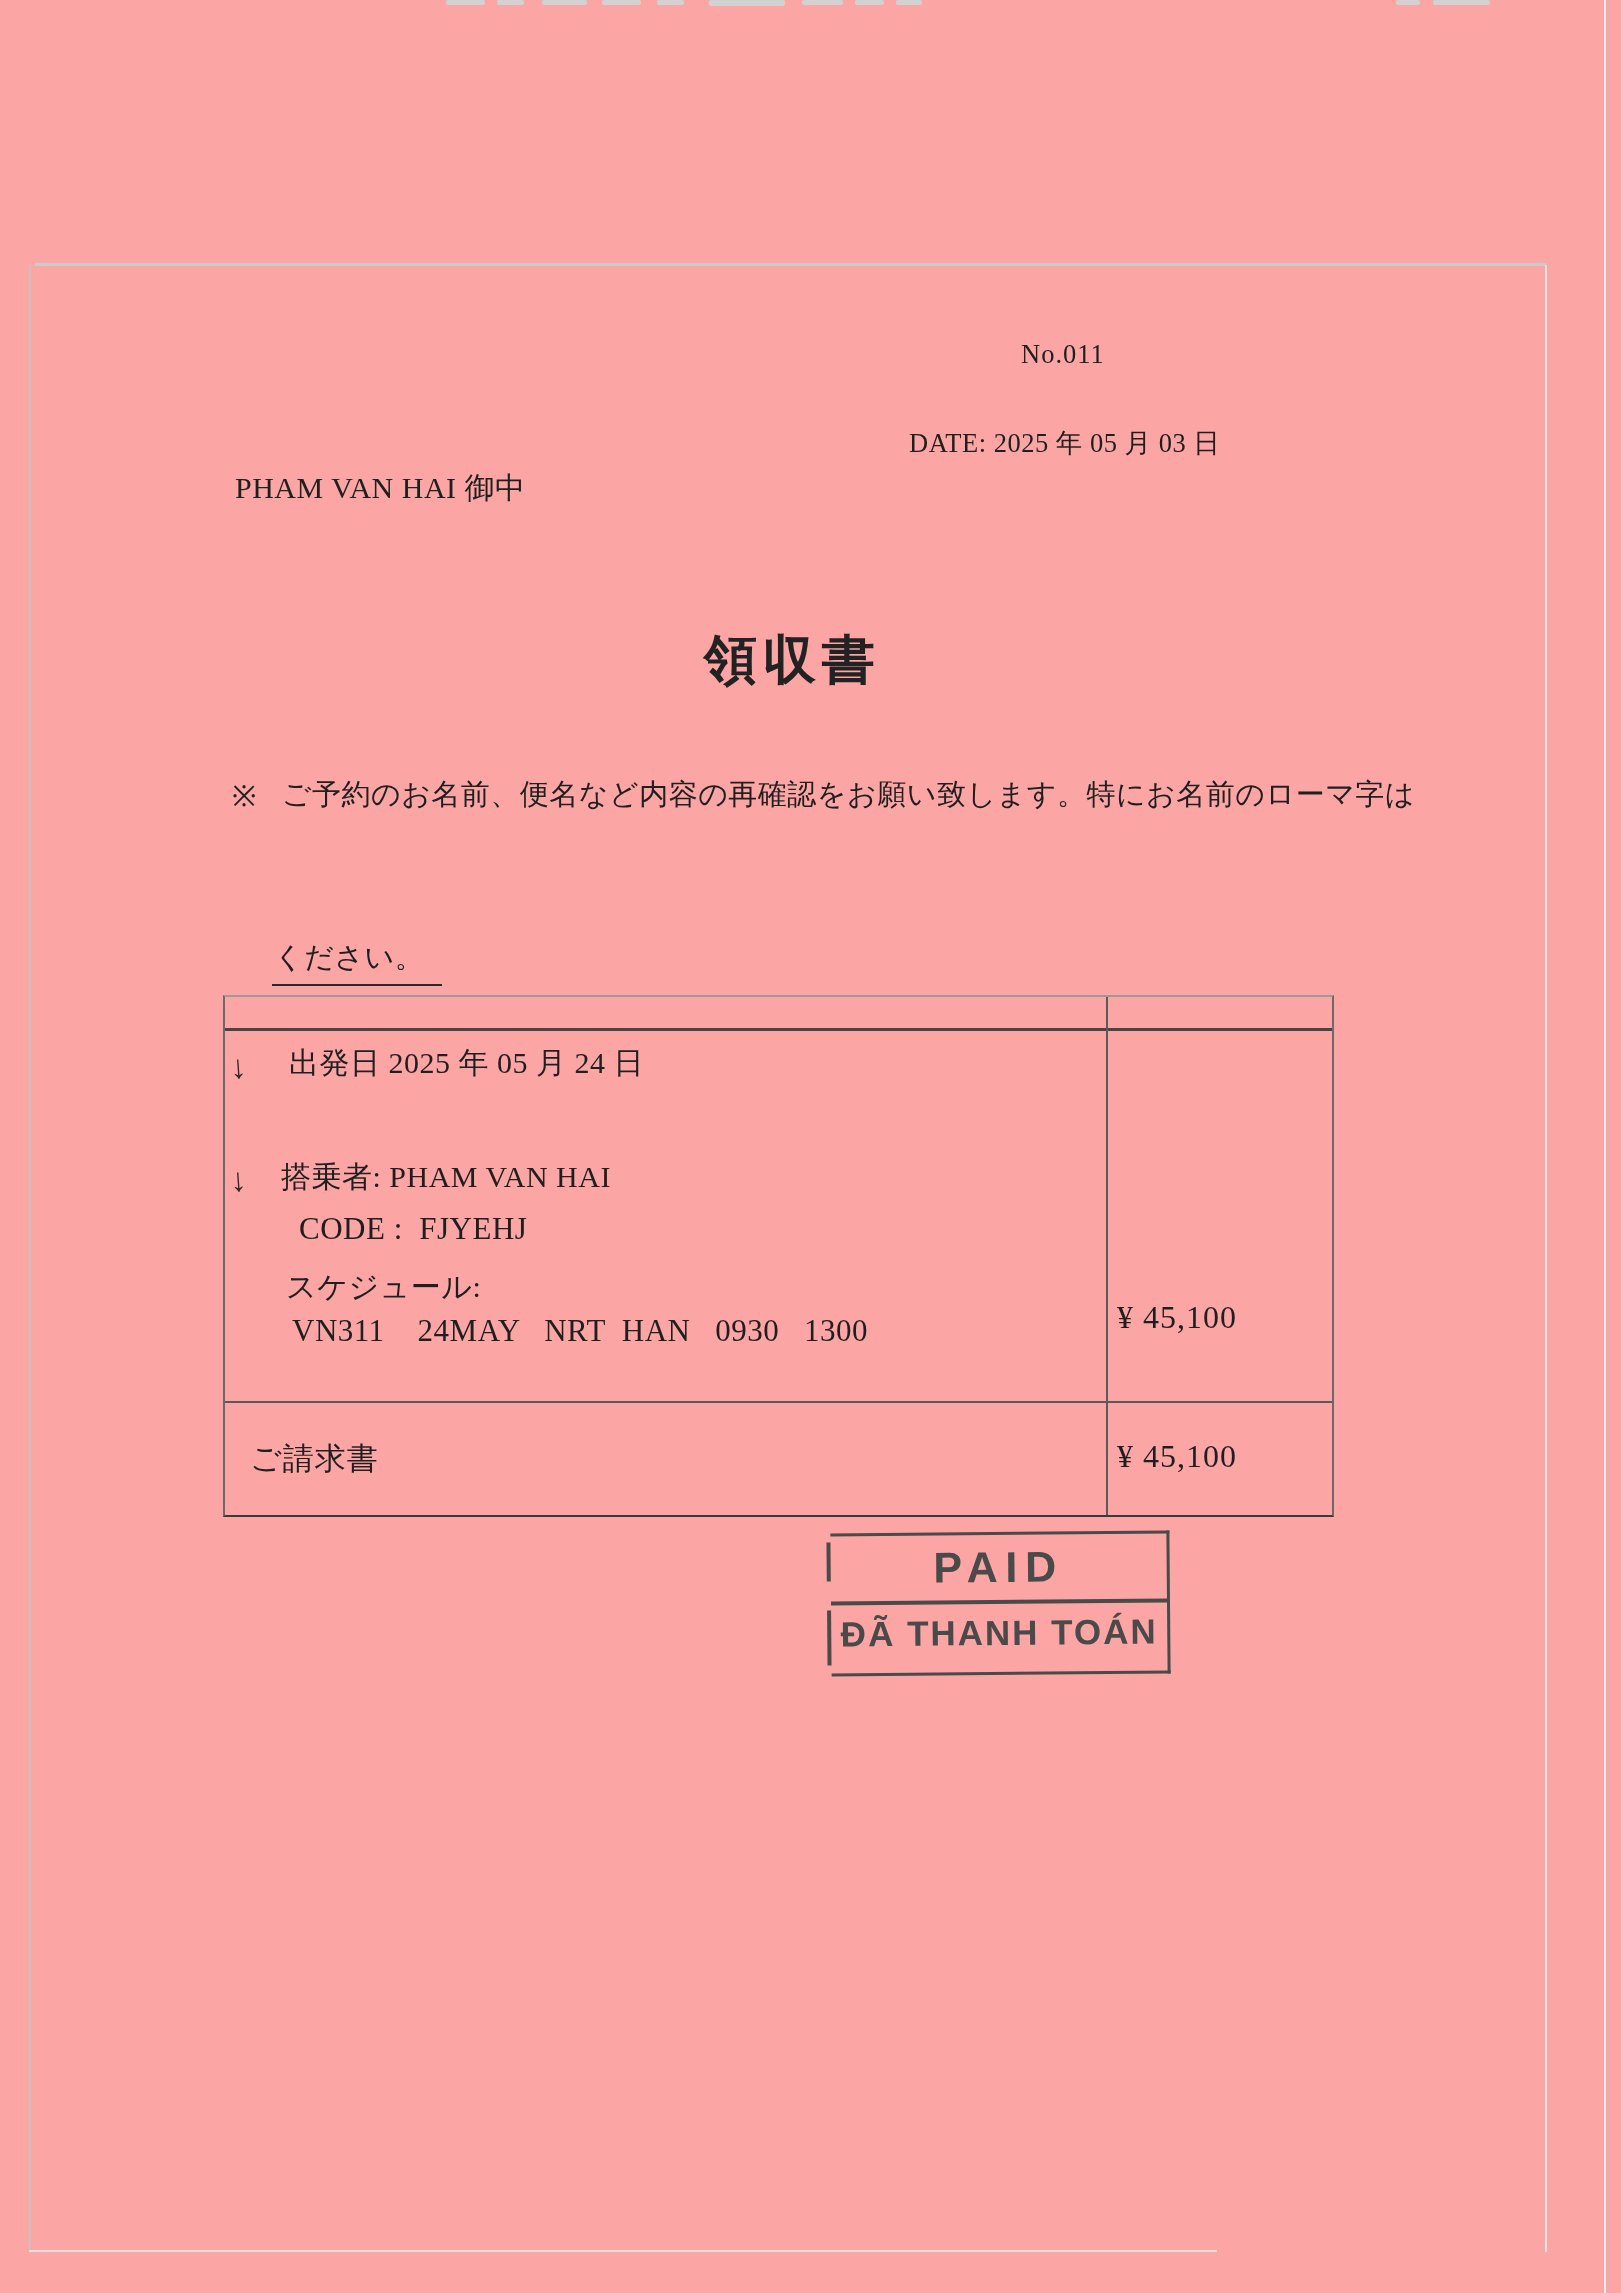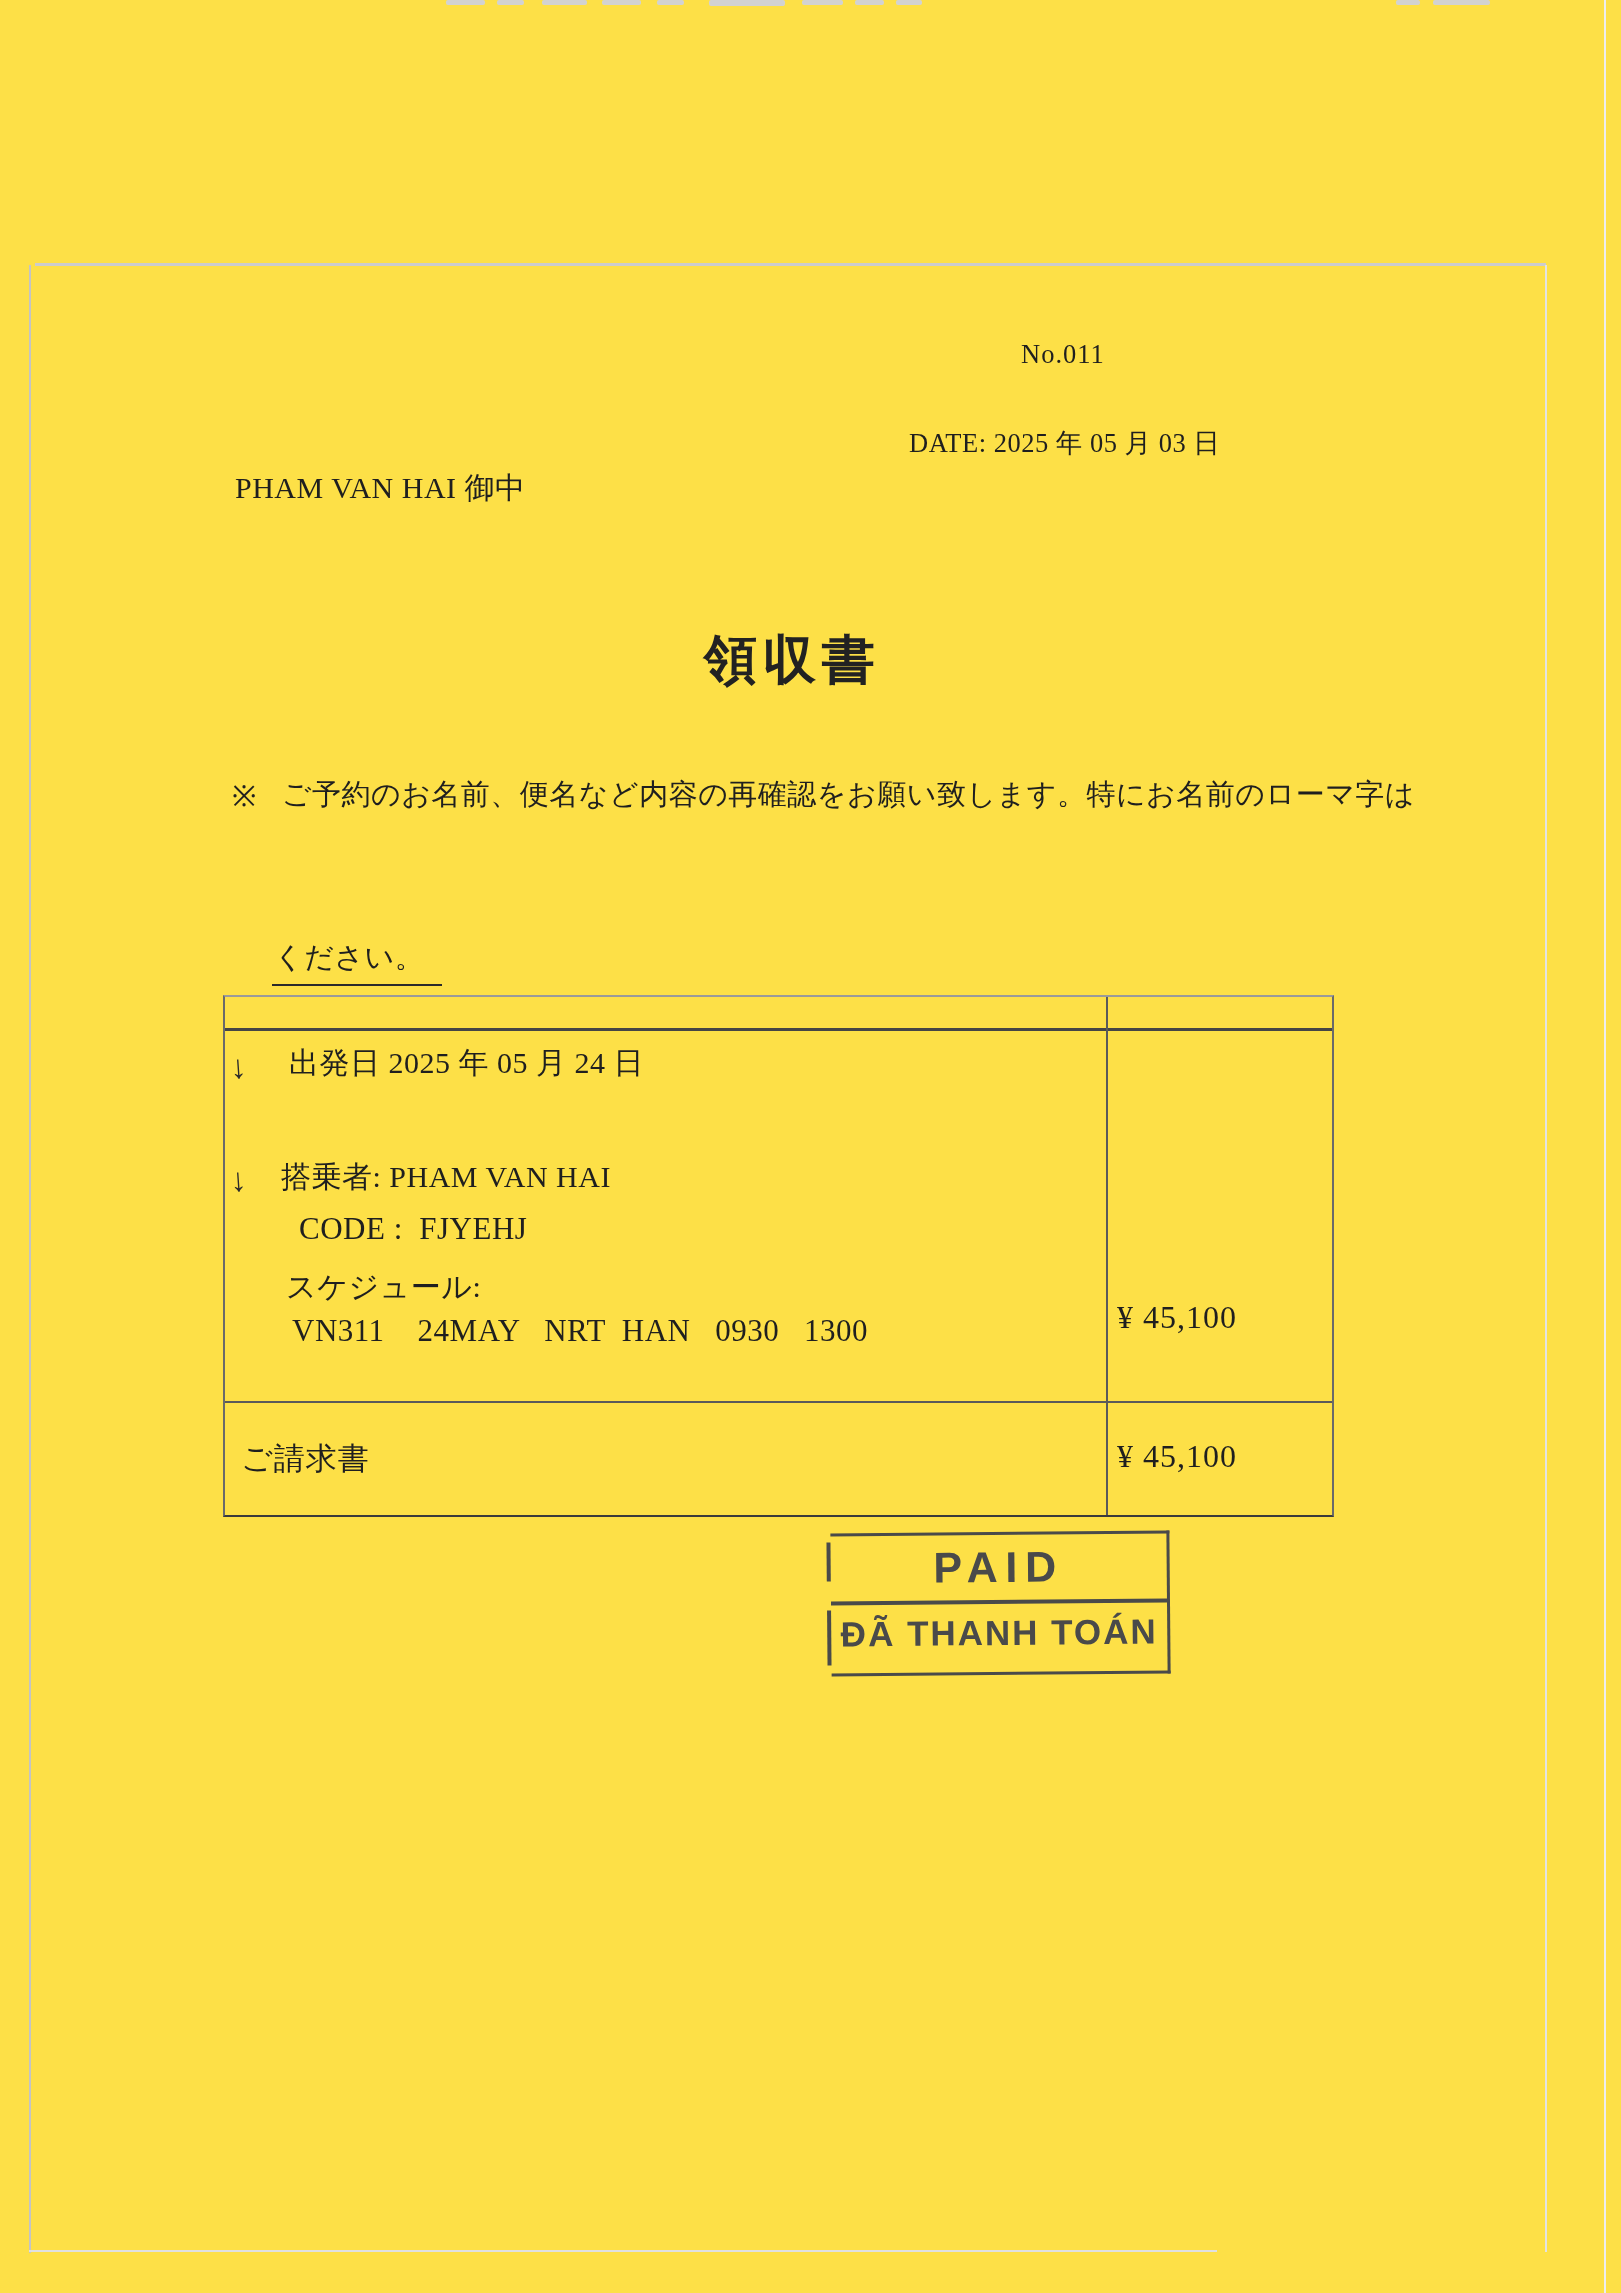--- a/index.html
+++ b/index.html
@@ -1,19 +1,19 @@
 <!DOCTYPE html>
 <html><head>
 <meta charset="utf-8">
 <style>
   * { margin:0; padding:0; box-sizing:border-box; }
   body { background:#ffffff; }
   .page {
     position:relative; width:1621px; height:2294px;
-    background:#fde047; overflow:hidden;
+    background:#fca5a5; overflow:hidden;
     font-family:"Liberation Serif","DejaVu Serif",serif;
     color:#1f1f1f;
   }
   .abs { position:absolute; }
 
   
   .edge { position:absolute; background:#cccccc; }
   .artifact { position:absolute; background:#d2d2d2; border-radius:2px; }
 
   
@@ -43,21 +43,21 @@
   .row-separator { position:absolute; left:0; top:404px; width:100%; height:2px; background:#5a5a5a; }
   .total-row { position:absolute; left:0; top:406px; width:881px; height:112px;
     display:flex; align-items:center; }
   .cell-line { position:absolute; font-size:30px; letter-spacing:0.5px; white-space:pre; }
   .latin-line { font-size:31px; }
   .bullet-icon { position:absolute; font-size:33px; font-weight:bold; color:#2b2b2b;
     transform:rotate(-4deg); }
   .amount { font-size:32px; letter-spacing:1px; white-space:pre; }
   .flight-amount { position:absolute; left:892px; top:302px; }
   .total-amount  { position:absolute; left:892px; top:441px; }
-  .total-label { font-size:31px; padding-left:16px; letter-spacing:1px; }
+  .total-label { font-size:31px; padding-left:25px; letter-spacing:1px; }
 
   
   .paid-stamp {
     position:absolute; left:831px; top:1532px; width:339px; height:143px;
     border-top:3.9px solid #4a4a4a; border-right:3.9px solid #4a4a4a;
     border-bottom:3.9px solid #4a4a4a;
     transform:rotate(-0.5deg); color:#4a4a4a;
     font-family:"Liberation Sans","DejaVu Sans",sans-serif;
   }
   .stamp-left-seg { position:absolute; left:-3.9px; width:3.9px; background:#4a4a4a; }

